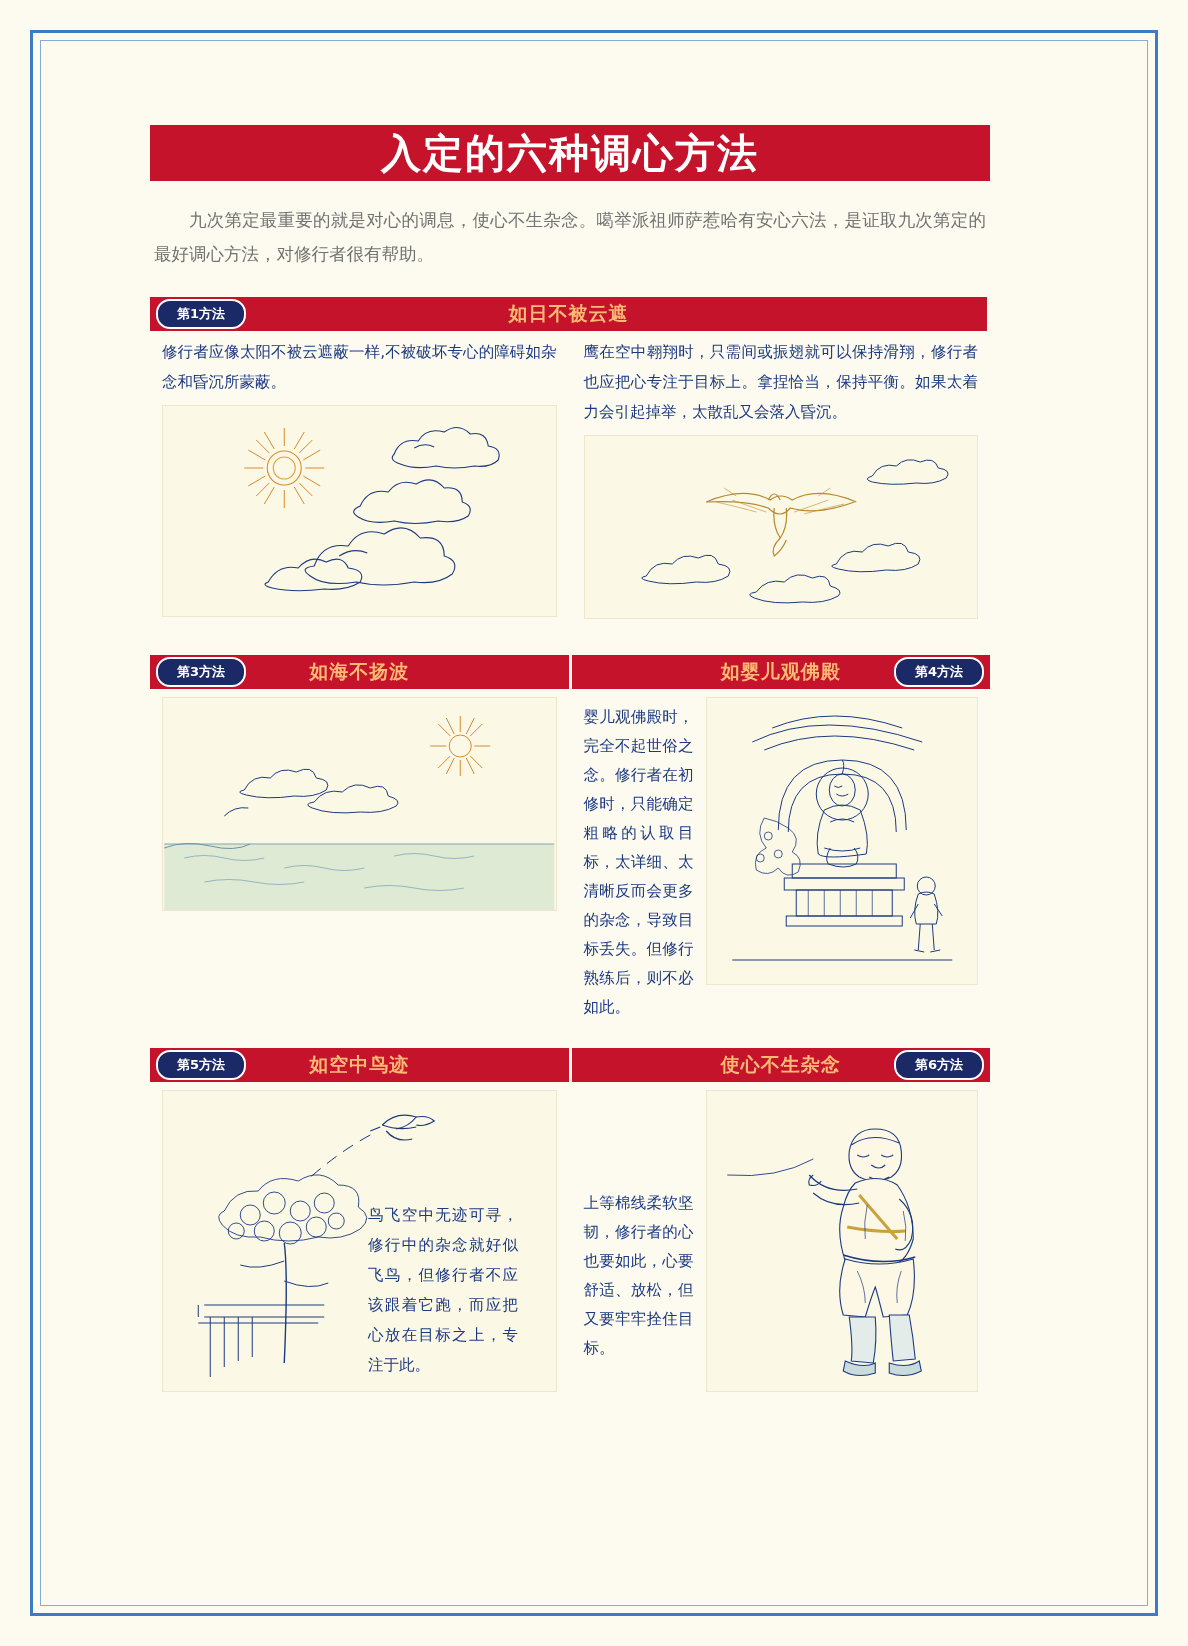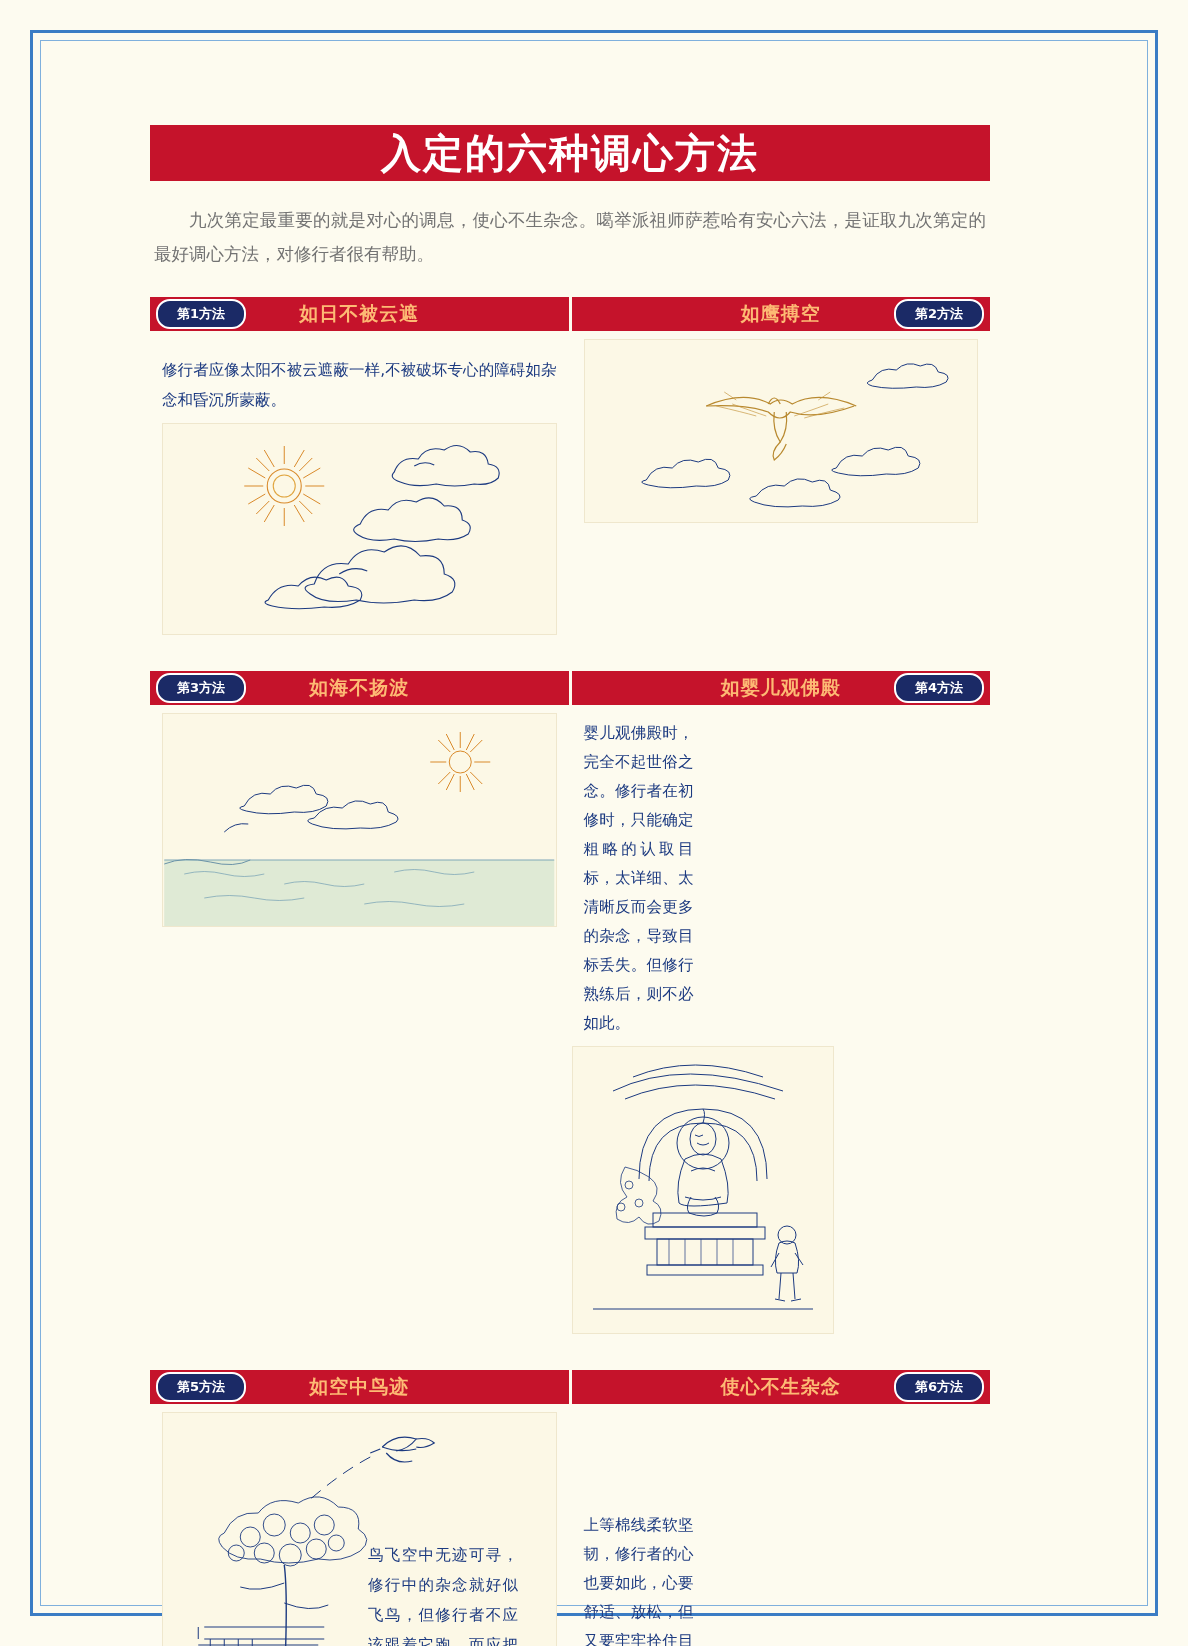--- a/index.html
+++ b/index.html
@@ -123,38 +123,38 @@
     flex: 1;
     position: relative;
     box-sizing: border-box;
   }
   .panel.left { margin-right: 3px; }
 
   .ptext {
     color: #1c3a80;
     font-size: 15.5px;
     line-height: 30px;
-    padding: 24px 12px 0 12px;
+    padding: 6px 12px 0 12px;
     text-align: justify;
   }
   .ptext.narrow {
     width: 110px;
     padding-top: 14px;
     line-height: 29px;
   }
 
   .illus {
     background: #fcf8e6;
     border: 1px solid #efe7cd;
     position: relative;
     overflow: hidden;
     margin: 8px 12px 10px 12px;
   }
 
-  .flexrow { display: flex; align-items: flex-start; flex-direction: column; }
+  .flexrow { display: flex; align-items: flex-start; }
 
   svg { display: block; }
 </style>
 </head>
 <body>
 
 <div class="page">
   <div class="border-outer"></div>
   <div class="border-inner"></div>
   <div class="paper"></div>
@@ -165,24 +165,20 @@
       <div class="title">入定的六种调心方法</div>
     </div>
 
     <div class="intro">九次第定最重要的就是对心的调息，使心不生杂念。噶举派祖师萨惹哈有安心六法，是证取九次第定的最好调心方法，对修行者很有帮助。</div>
 
     <div class="row">
       <div class="band">
         <div class="band-half left">
           <div class="badge at-left">第1方法</div>
           <div class="band-heading">如日不被云遮</div>
-        </div>
-        <div class="band-half">
-          <div class="band-heading">如鹰搏空</div>
-          <div class="badge at-right">第2方法</div>
         </div>
       </div>
       <div class="panels">
 
         <div class="panel left">
           <div class="ptext">修行者应像太阳不被云遮蔽一样,不被破坏专心的障碍如杂念和昏沉所蒙蔽。</div>
           <div class="illus" style="height:210px;">
             <svg viewBox="0 0 390 210" width="100%" height="210">
               <g stroke="#1c3a80" fill="none" stroke-width="1.1">
 
@@ -218,20 +214,21 @@
 
                 <path d="M150 160 q8 -24 34 -20 q12 -20 36 -12 q20 -14 36 4 q24 -3 24 18 q16 5 8 18 q-14 11 -38 8 q-32 6 -58 0 q-32 5 -46 -6 q-12 -8 4 -10z"></path>
                 <path d="M175 150 q14 -9 28 -3"></path>
                 <path d="M104 176 q10 -18 30 -14 q12 -14 28 -6 q16 -8 22 6 q18 2 12 14 q-14 9 -36 7 q-30 4 -52 -1 q-12 -3 -4 -6z"></path>
               </g>
             </svg>
           </div>
         </div>
 
         <div class="panel">
+          <div class="ptext">鹰在空中翱翔时，只需间或振翅就可以保持滑翔，修行者也应把心专注于目标上。拿捏恰当，保持平衡。如果太着力会引起掉举，太散乱又会落入昏沉。</div>
           <div class="illus" style="height:182px;">
             <svg viewBox="0 0 390 182" width="100%" height="182">
               <g stroke="#1c3a80" fill="none" stroke-width="1">
 
                 <g stroke="#b8892f" stroke-width="1.2">
                   <path d="M120 66 q38 -16 64 -2 q10 -8 22 0 q26 -14 64 2"></path>
                   <path d="M120 66 q40 -2 62 6 q12 12 22 0 q26 8 64 -6"></path>
                   <path d="M182 64 q6 -12 12 0"></path>
                   <path d="M188 72 q-2 18 6 30 q8 -12 6 -30"></path>
                   <path d="M194 102 q-10 10 -6 18 q8 -6 12 -16"></path>

